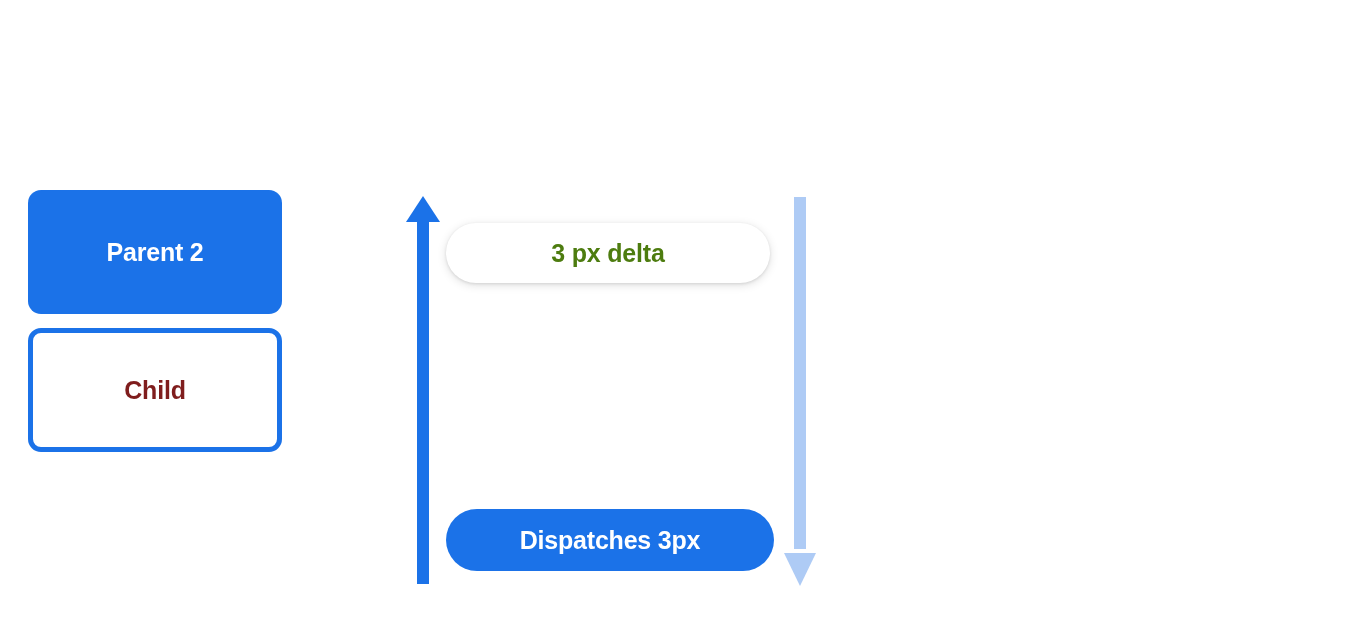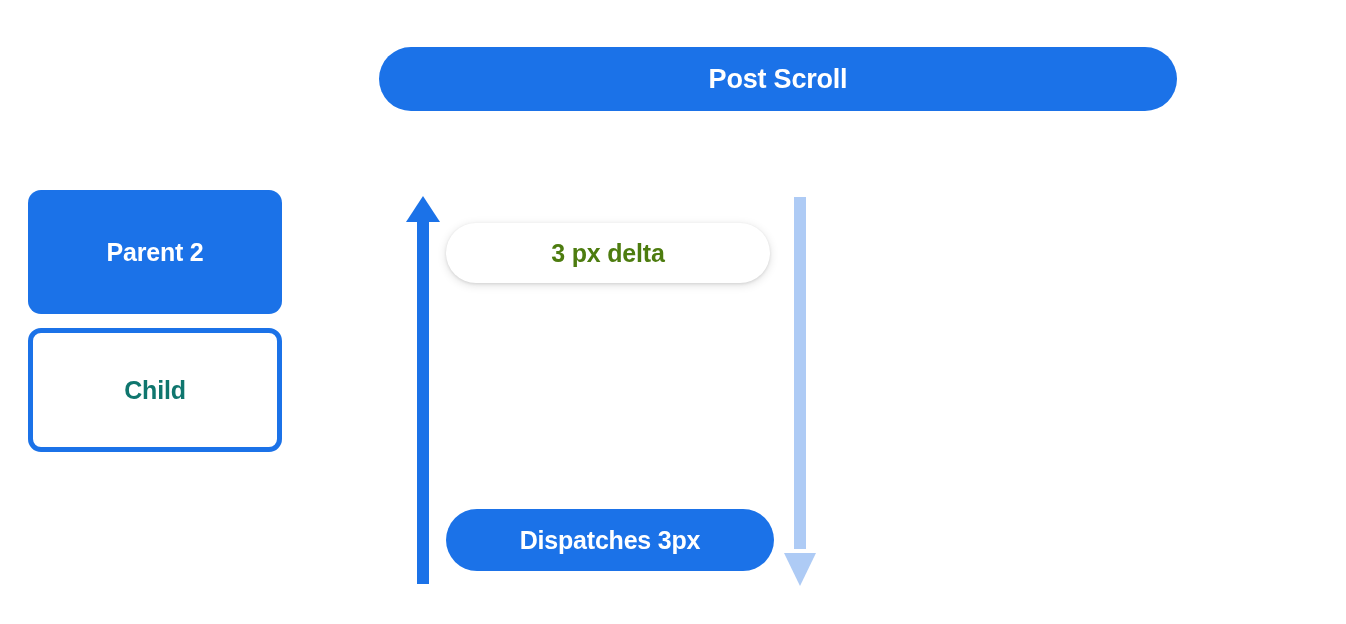--- a/index.html
+++ b/index.html
@@ -64,21 +64,21 @@
     background: #1b72e8;
   }
   .stack-box.filled .box-label {
     color: #ffffff;
   }
   .stack-box.outlined {
     background: #ffffff;
     border: 5px solid #1b72e8;
   }
   .stack-box.outlined .box-label {
-    color: #0f766e;
+    color: #7f1d1d;
   }
   .box-label {
     font-size: 25px;
     font-weight: bold;
     letter-spacing: -0.2px;
   }
 
   
   .arrow-svg {
     position: absolute;
@@ -128,23 +128,20 @@
     font-size: 25px;
     font-weight: bold;
     letter-spacing: -0.2px;
   }
 </style>
 </head>
 <body>
 
 <div id="canvas">
 
-  <div class="header-pill">
-    <span class="label">Post Scroll</span>
-  </div>
 
   <div class="box-stack">
     <div class="stack-box filled">
       <span class="box-label">Parent 2</span>
     </div>
     <div class="stack-box outlined">
       <span class="box-label">Child</span>
     </div>
   </div>
 

